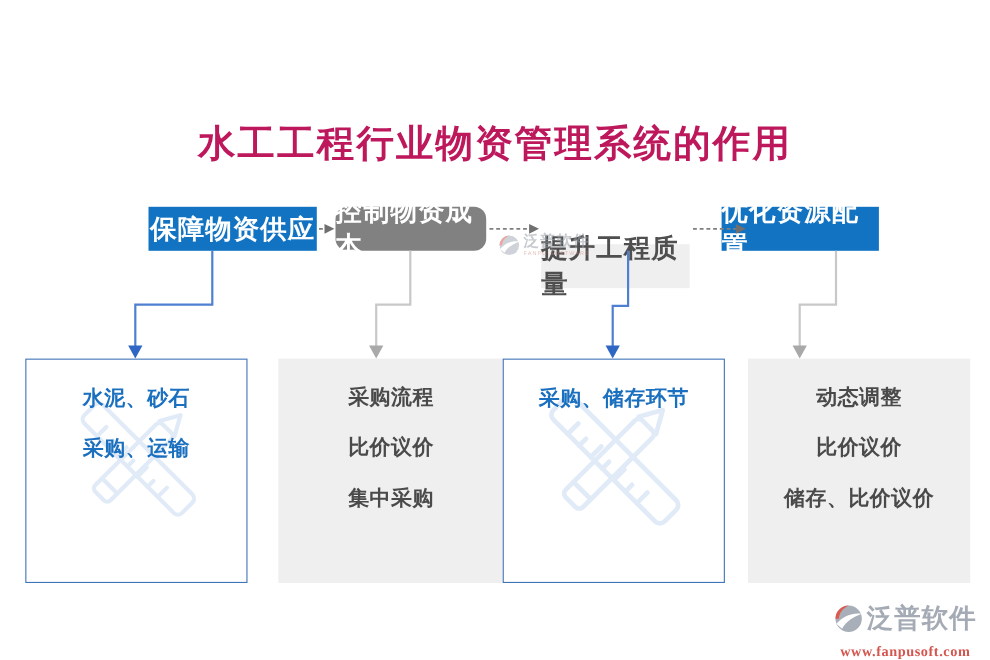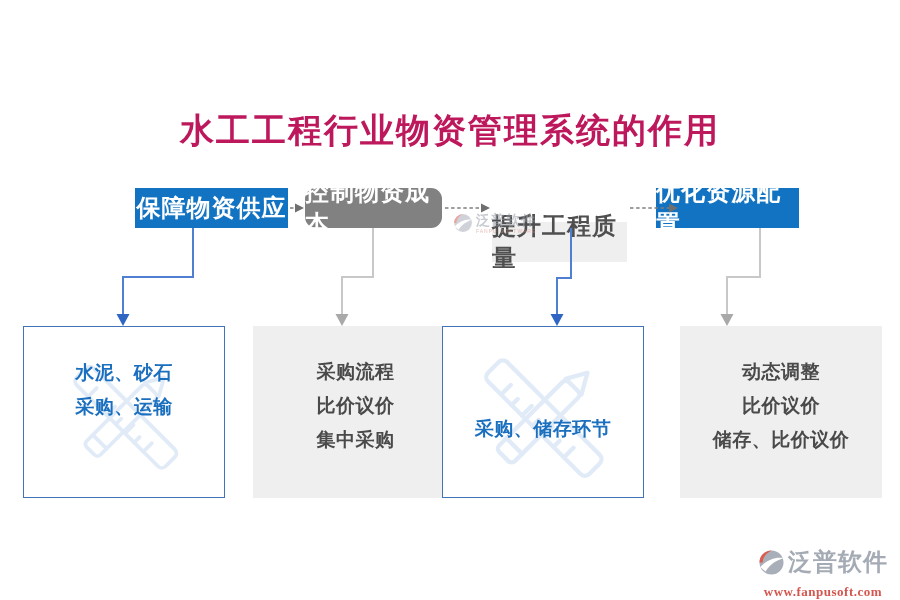--- a/index.html
+++ b/index.html
@@ -11,28 +11,28 @@
   .hbox{position:absolute;top:188px;height:40px;box-sizing:border-box;display:flex;
         align-items:center;justify-content:center;font-size:24px;font-weight:bold;letter-spacing:1px;}
   .hbox.blue{background:#1173c2;color:#ffffff;}
   .hbox.dgray{background:#818181;color:#ffffff;}
   .hbox.lgray{background:#efefef;color:#4f4f4f;}
   #hbox1{left:135px;width:153px;}
   #hbox2{left:305px;width:137px;border-radius:11px;}
   #hbox3{left:492px;width:135px;margin-top:34px;}
   #hbox4{left:656px;width:143px;}
   
-  .cbox{position:absolute;top:326px;height:172px;box-sizing:border-box;display:flex;
-        flex-direction:column;align-items:center;padding-top:33px;gap:8px;
+  .cbox{position:absolute;top:326px;height:204px;box-sizing:border-box;display:flex;
+        flex-direction:column;align-items:center;padding-top:23px;gap:20px;
         font-size:19px;font-weight:bold;letter-spacing:0.5px;}
   .cbox.white{background:#ffffff;border:1px solid #3f74b8;color:#1a6fbf;}
   .cbox.lgray{background:#efefef;color:#4a4a4a;}
   #cbox1{left:23px;width:202px;}
   #cbox2{left:253px;width:205px;}
-  #cbox3{left:442px;width:202px;justify-content:center;}
+  #cbox3{left:457px;width:202px;}
   #cbox4{left:680px;width:202px;}
   .cline{position:relative;z-index:2;height:26px;line-height:26px;white-space:nowrap;}
   .doodle{position:absolute;z-index:1;}
   #cbox1 .doodle{top:26px;left:36px;width:130px;height:130px;}
   #cbox3 .doodle{top:18px;left:26px;width:148px;height:148px;}
   
   .overlay{position:absolute;left:0;top:0;z-index:3;pointer-events:none;}
   
   .wm-center{position:absolute;left:453px;top:213px;display:flex;align-items:flex-start;
              gap:3px;opacity:0.55;z-index:4;}

